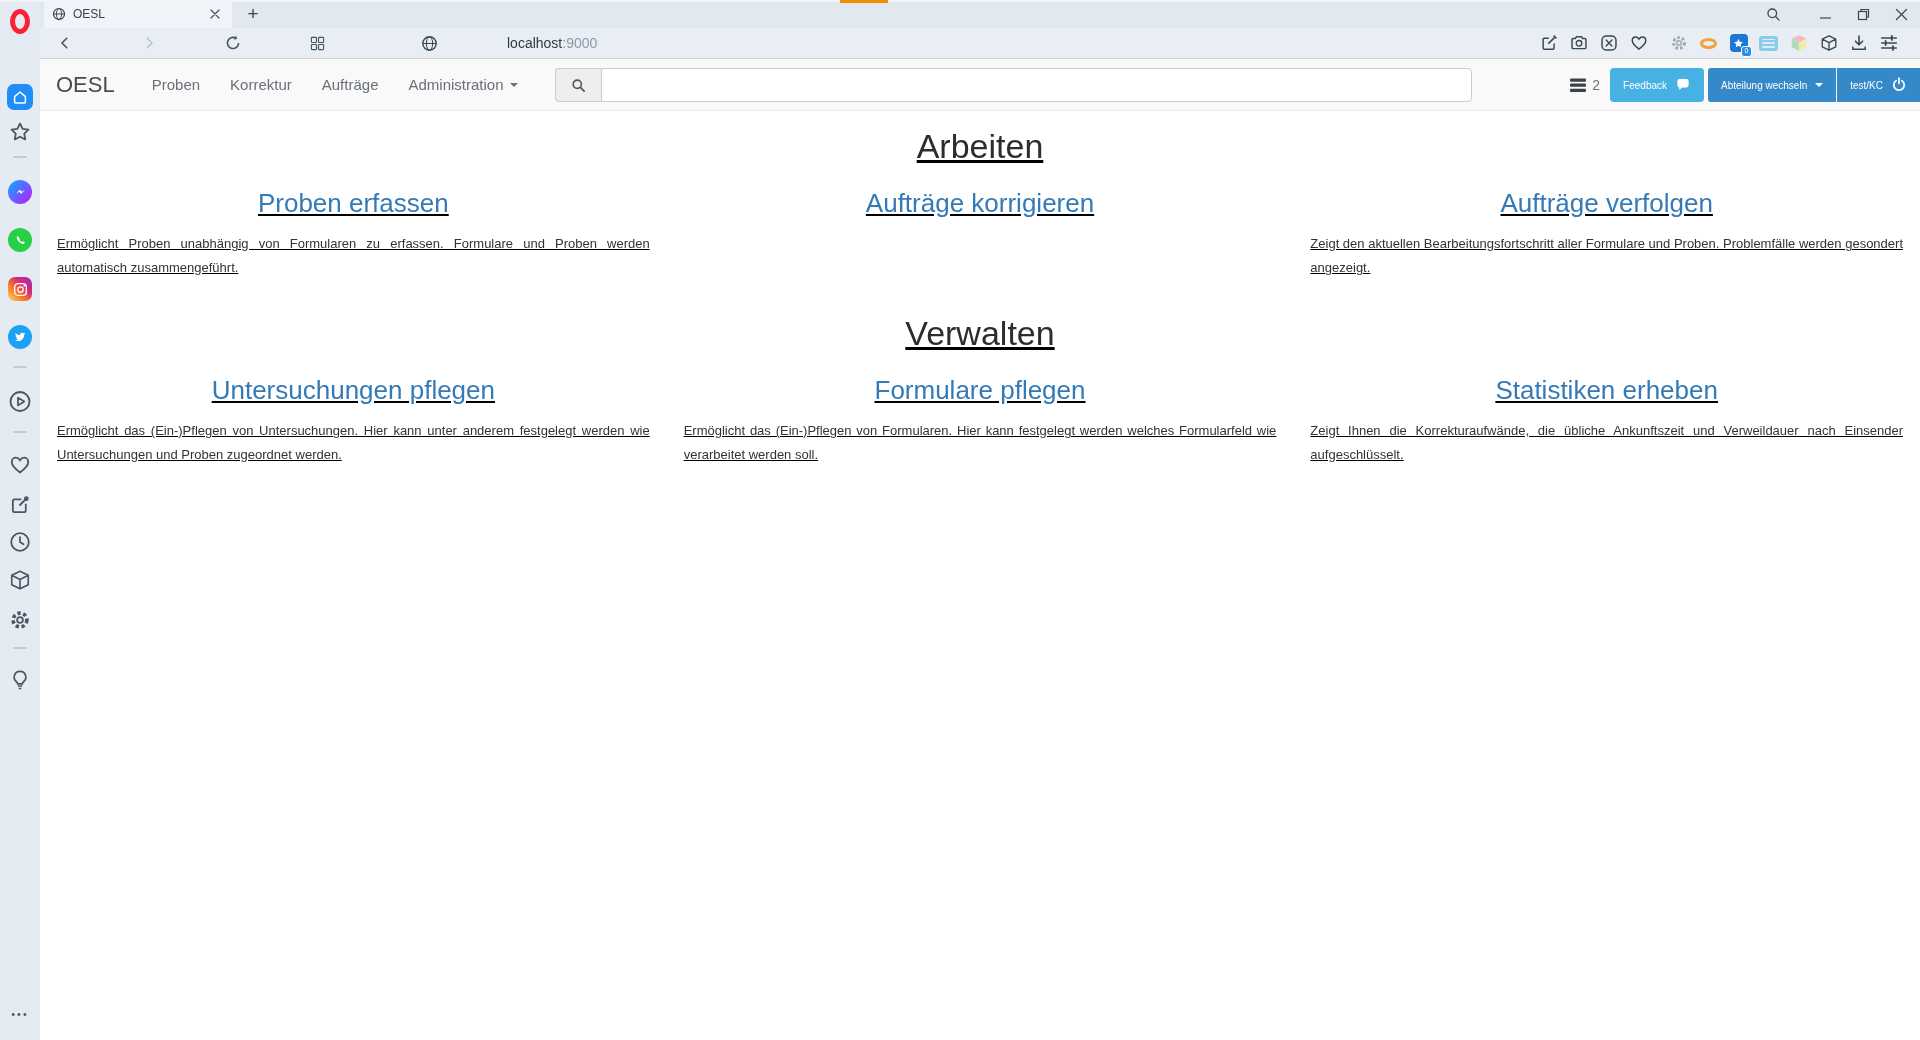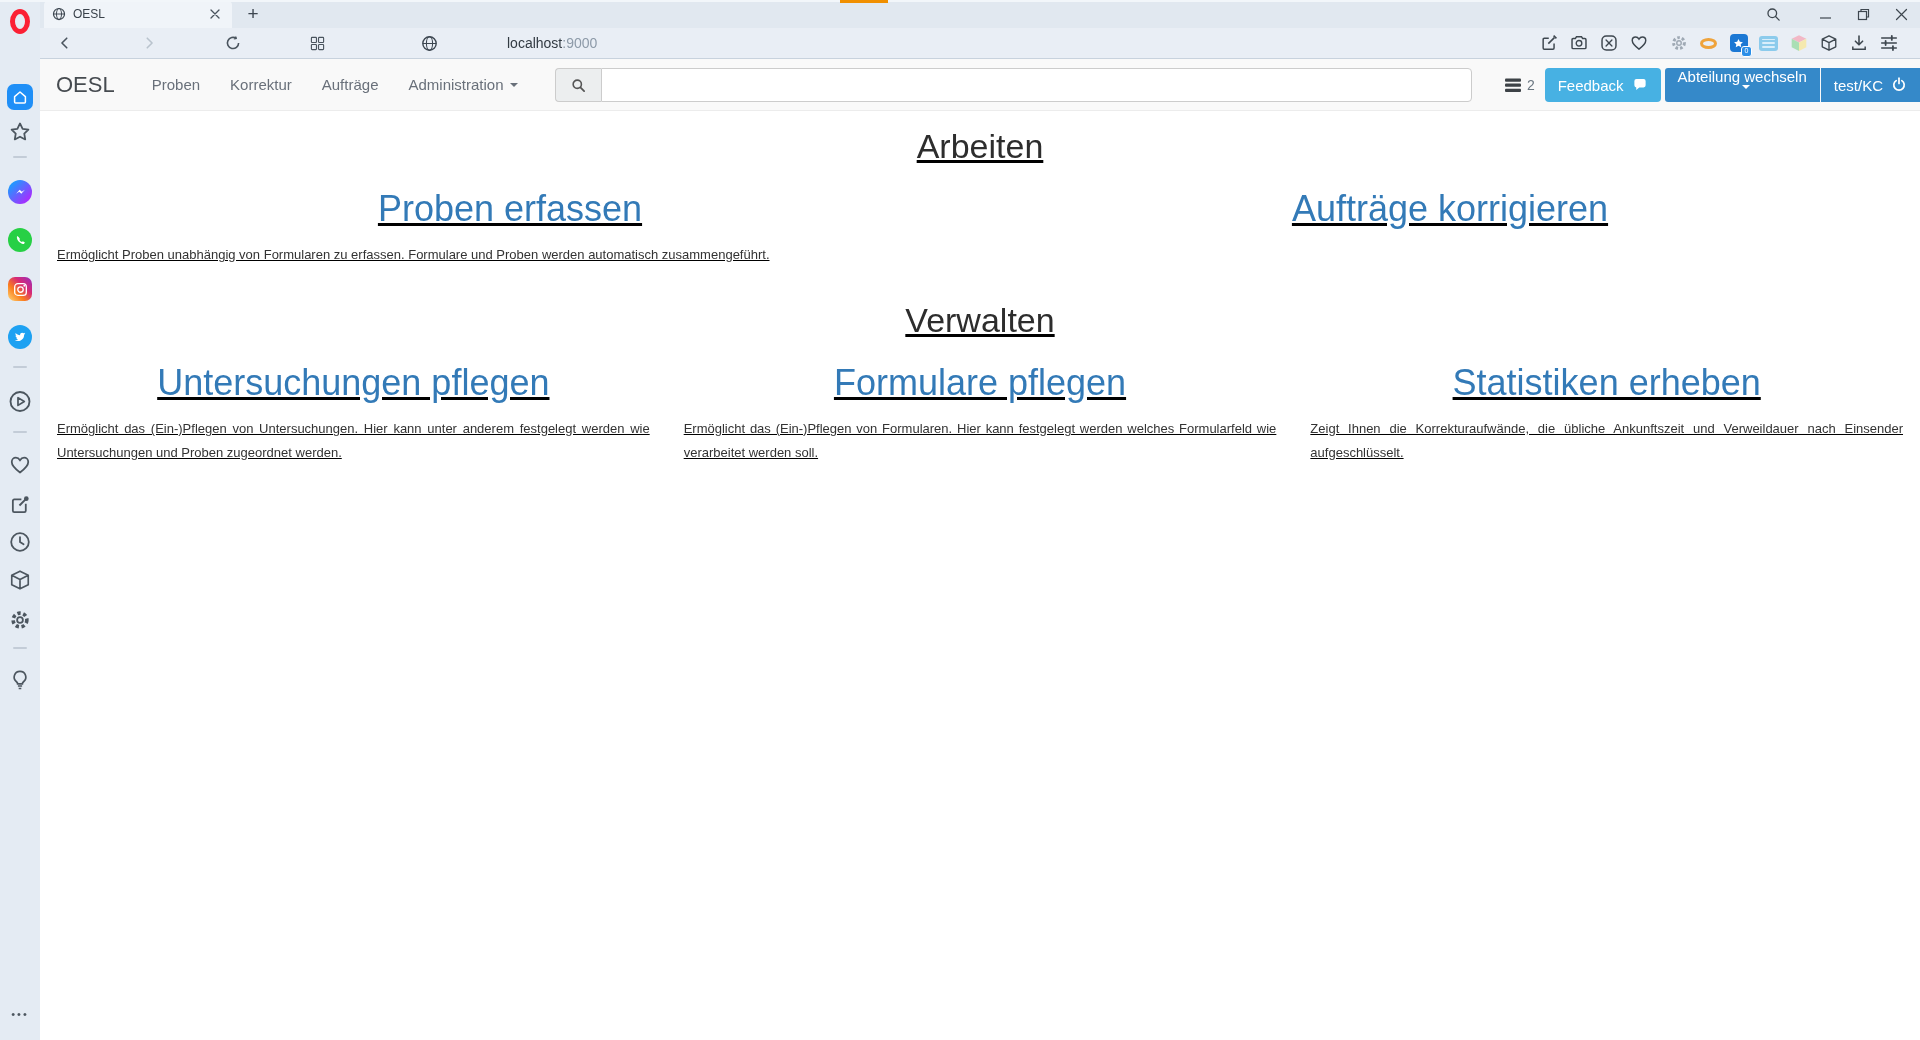--- a/index.html
+++ b/index.html
@@ -67,34 +67,34 @@
   .caret { display:inline-block; width:0; height:0; border-left:4px solid transparent; border-right:4px solid transparent;
            border-top:4px solid currentColor; margin-left:6px; }
   .search-group { position:absolute; left:515px; top:9px; width:917px; height:34px; display:flex; }
   .search-addon { width:46px; background:#eceeef; border:1px solid #ccc; border-right:none; border-radius:4px 0 0 4px;
                   display:flex; align-items:center; justify-content:center; }
   .search-input { flex:1; border:1px solid #ccc; border-radius:0 4px 4px 0; outline:none; font-size:15px; padding:0 10px;
                   font-family:"Liberation Sans",sans-serif; }
   .nav-right { position:absolute; right:0; top:9px; height:34px; display:flex; align-items:center; }
   .queue { display:flex; align-items:center; margin-right:10px; cursor:pointer; }
   .queue-count { font-size:14px; color:#6a7680; margin-left:4px; }
-  .btn { height:34px; display:flex; align-items:center; color:#fff; font-size:15px; padding:0 13px; cursor:pointer; border:none; }
+  .btn { height:34px; display:flex; align-items:center; color:#fff; font-size:10px; padding:0 13px; cursor:pointer; border:none; }
   .btn-feedback { background:#47b1e3; border-radius:4px; margin-right:4px; }
   .btn-primary { background:#3589c9; }
-  .btn-dept { border-radius:3px 0 0 3px; margin-right:1px;flex-direction:column; }
+  .btn-dept { border-radius:3px 0 0 3px; margin-right:1px; }
   .btn-user { border-radius:0; }
   .btn svg, .btn .caret { margin-left:8px; }
 
   
   .content { padding:0 0;text-decoration:underline; }
   .section-title { text-align:center; font-size:34px; font-weight:400; color:#2d2d2d; margin:16px 0 0; }
   .section-title.second { margin-top:34px; }
   .cards-row { display:flex; }
   .card { flex:1; padding:0 17px; }
-  .card h2 { text-align:center; font-size:36px; font-weight:400; color:#337ab7; margin:22px 0 13px; cursor:pointer; }
+  .card h2 { text-align:center; font-size:26px; font-weight:400; color:#337ab7; margin:22px 0 13px; cursor:pointer; }
   .card p { font-size:13px; line-height:24px; color:#333; text-align:justify; margin:0; }
 </style>
 </head>
 <body>
 
 <div class="win">
   <div class="top-edge"></div>
   <div class="loading-strip"></div>
 
   <aside class="sidebar">
@@ -454,20 +454,24 @@
     <section class="content">
       <h1 class="section-title">Arbeiten</h1>
       <div class="cards-row">
         <article class="card">
           <h2>Proben erfassen</h2>
           <p>Ermöglicht Proben unabhängig von Formularen zu erfassen. Formulare und Proben werden automatisch zusammengeführt.</p>
         </article>
         <article class="card">
           <h2>Aufträge korrigieren</h2>
         </article>
+        <article class="card">
+          <h2>Aufträge verfolgen</h2>
+          <p>Zeigt den aktuellen Bearbeitungsfortschritt aller Formulare und Proben. Problemfälle werden gesondert angezeigt.</p>
+        </article>
       </div>
 
       <h1 class="section-title second">Verwalten</h1>
       <div class="cards-row">
         <article class="card">
           <h2>Untersuchungen pflegen</h2>
           <p>Ermöglicht das (Ein-)Pflegen von Untersuchungen. Hier kann unter anderem festgelegt werden wie Untersuchungen und Proben zugeordnet werden.</p>
         </article>
         <article class="card">
           <h2>Formulare pflegen</h2>

